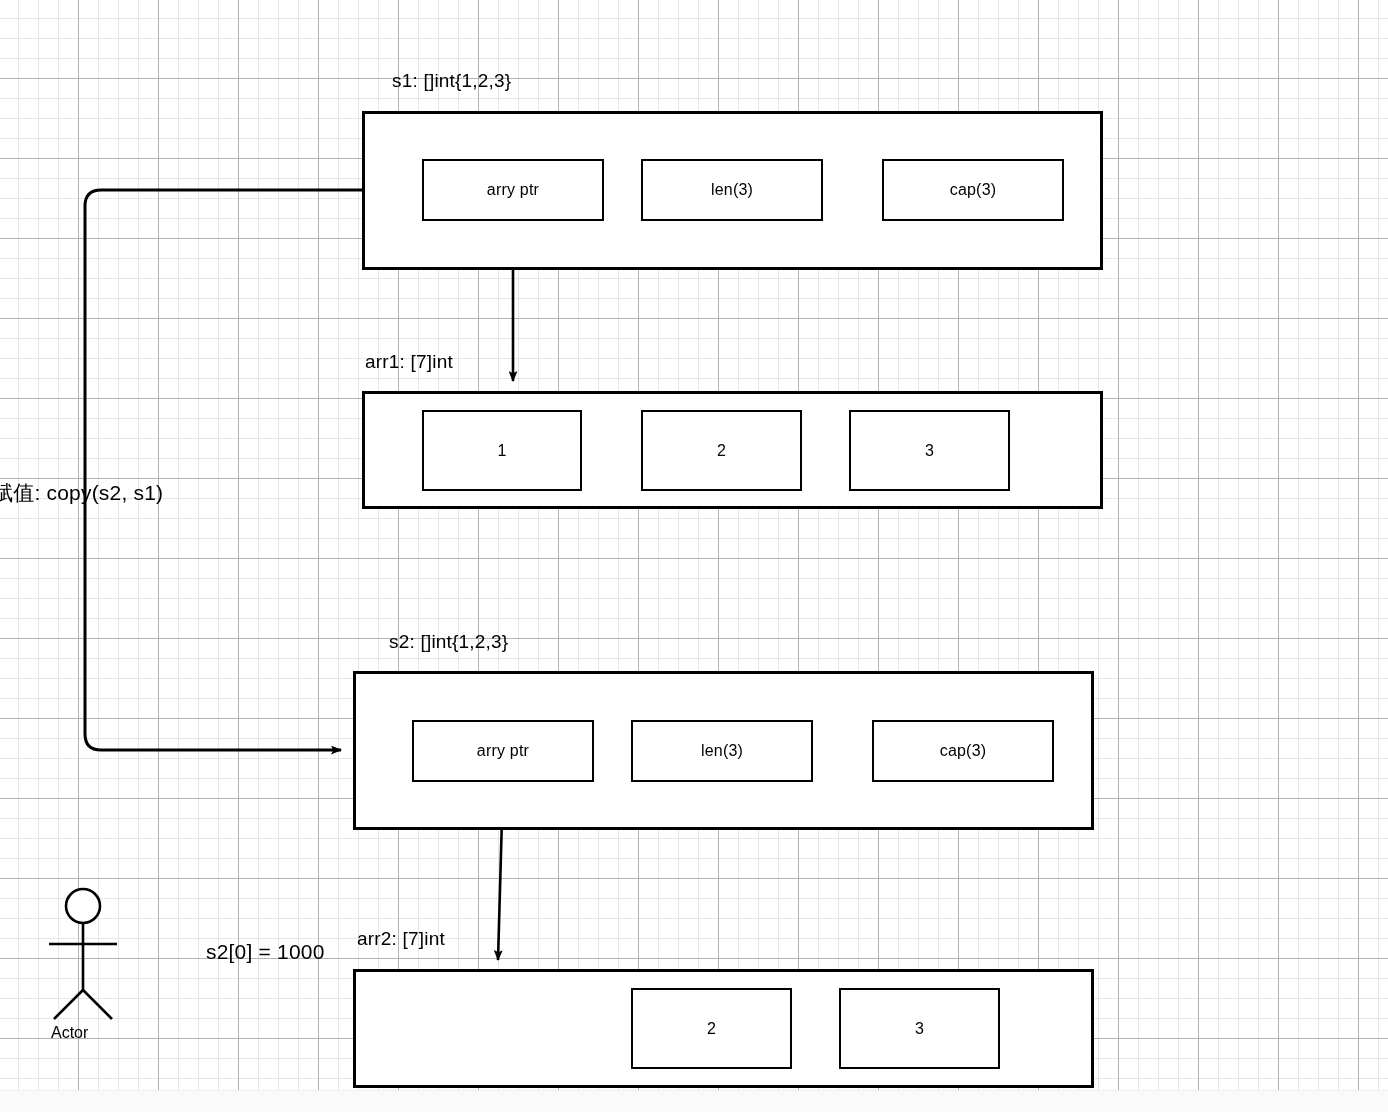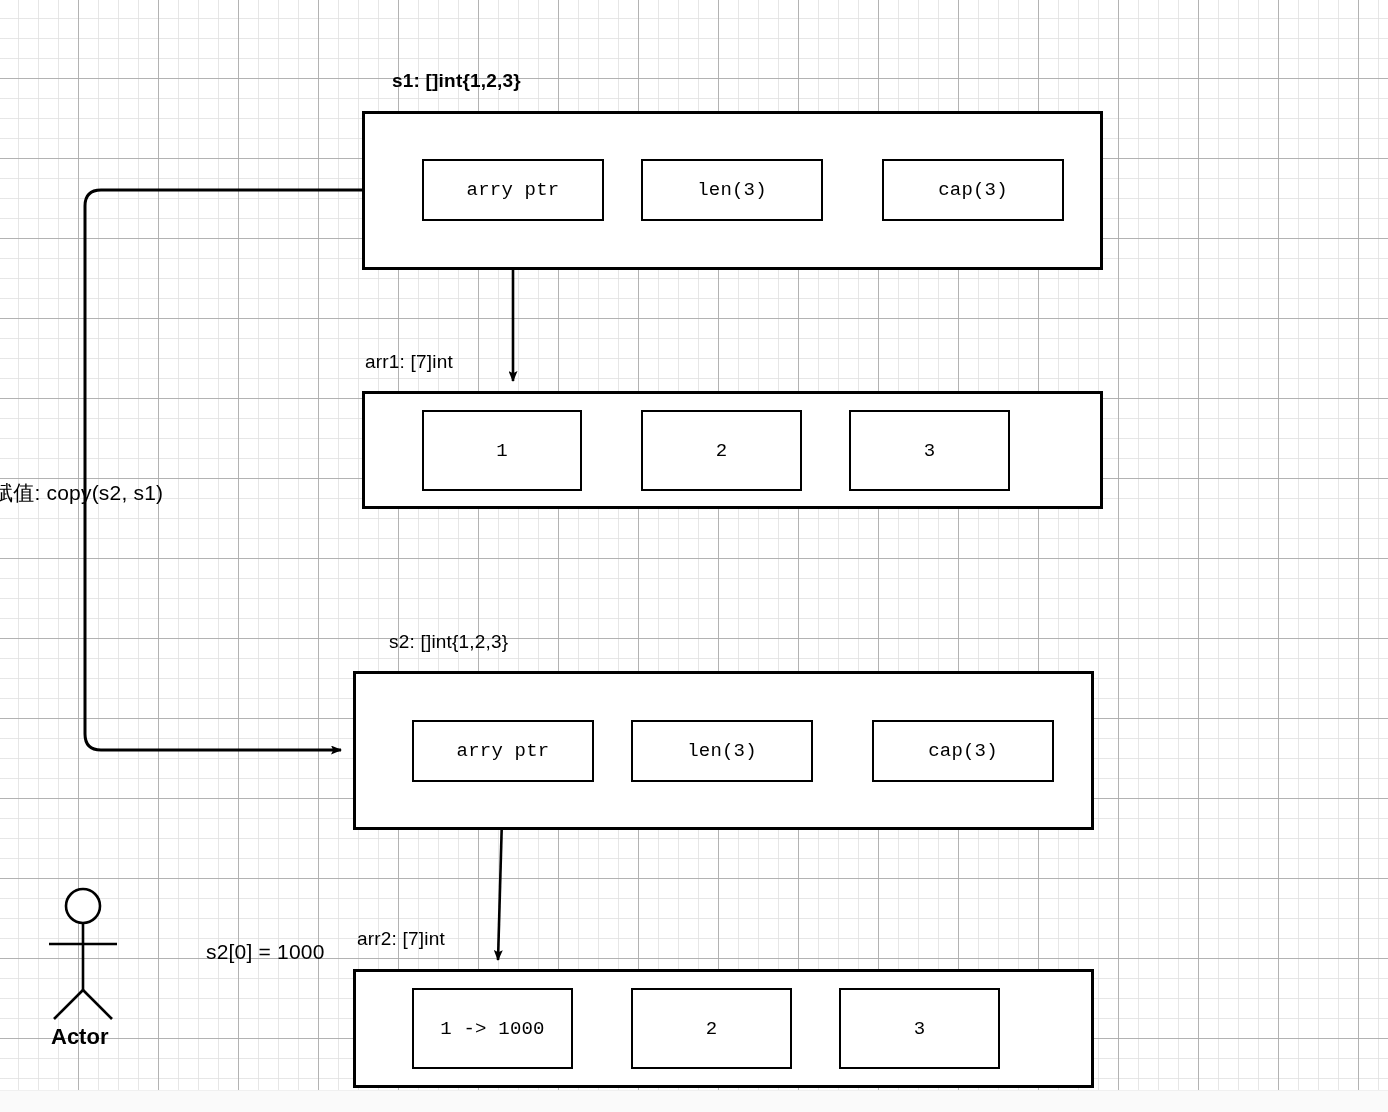--- a/index.html
+++ b/index.html
@@ -52,45 +52,43 @@
     background: #ffffff;
   }
   .cell-box {
     position: absolute;
     box-sizing: border-box;
     border: 2px solid #000000;
     background: #ffffff;
     display: flex;
     align-items: center;
     justify-content: center;
-    font-size: 19px;
+    font-size: 16px;
     color: #000000;
     letter-spacing: 0.2px;
-    font-family: Liberation Mono, monospace;
   }
   .caption {
     position: absolute;
     font-size: 19px;
     color: #000000;
     white-space: nowrap;
     letter-spacing: 0.2px;
   }
   .free-label {
     position: absolute;
     font-size: 21px;
     color: #000000;
     white-space: nowrap;
     letter-spacing: 0.2px;
   }
   .actor-label {
     position: absolute;
-    font-size: 22px;
+    font-size: 16px;
     color: #000000;
     white-space: nowrap;
-    font-weight: bold;
   }
 </style>
 </head>
 <body>
 
 <div id="canvas">
 
   <svg class="svg-layer" viewBox="0 0 1388 1112" width="1388" height="1112">
     <defs>
       <marker id="arrowhead" markerWidth="11" markerHeight="9" refX="10" refY="4.5" orient="auto" markerUnits="userSpaceOnUse">
@@ -112,21 +110,21 @@
 
     <g>
       <circle cx="83" cy="906" r="17" fill="#ffffff" stroke="#000000" stroke-width="2.6"></circle>
       <line x1="83" y1="923" x2="83" y2="990" stroke="#000000" stroke-width="2.6"></line>
       <line x1="49" y1="944" x2="117" y2="944" stroke="#000000" stroke-width="2.6"></line>
       <line x1="83" y1="990" x2="54" y2="1019" stroke="#000000" stroke-width="2.6"></line>
       <line x1="83" y1="990" x2="112" y2="1019" stroke="#000000" stroke-width="2.6"></line>
     </g>
   </svg>
 
-  <div class="caption" style="left:392px; top:70px;font-weight:bold;">s1: []int{1,2,3}</div>
+  <div class="caption" style="left:392px; top:70px;">s1: []int{1,2,3}</div>
 
   <div class="outer-box" style="left:362px; top:111px; width:741px; height:159px;"></div>
 
   <div class="cell-box" style="left:422px; top:159px; width:182px; height:62px;">arry ptr</div>
   <div class="cell-box" style="left:641px; top:159px; width:182px; height:62px;">len(3)</div>
   <div class="cell-box" style="left:882px; top:159px; width:182px; height:62px;">cap(3)</div>
 
   <div class="caption" style="left:365px; top:351px;">arr1: [7]int</div>
 
   <div class="outer-box" style="left:362px; top:391px; width:741px; height:118px;"></div>
@@ -142,21 +140,20 @@
   <div class="outer-box" style="left:353px; top:671px; width:741px; height:159px;"></div>
 
   <div class="cell-box" style="left:412px; top:720px; width:182px; height:62px;">arry ptr</div>
   <div class="cell-box" style="left:631px; top:720px; width:182px; height:62px;">len(3)</div>
   <div class="cell-box" style="left:872px; top:720px; width:182px; height:62px;">cap(3)</div>
 
   <div class="caption" style="left:357px; top:928px;">arr2: [7]int</div>
 
   <div class="outer-box" style="left:353px; top:969px; width:741px; height:119px;"></div>
 
-  <div class="cell-box" style="left:412px; top:988px; width:161px; height:81px;">1 -&gt; 1000</div>
   <div class="cell-box" style="left:631px; top:988px; width:161px; height:81px;">2</div>
   <div class="cell-box" style="left:839px; top:988px; width:161px; height:81px;">3</div>
 
   <div class="free-label" style="left:184px; top:940px;margin-left:22px;">s2[0] = 1000</div>
 
   <div class="actor-label" style="left:51px; top:1024px;">Actor</div>
 
   <div id="page-bottom-strip"></div>
 </div>
 

